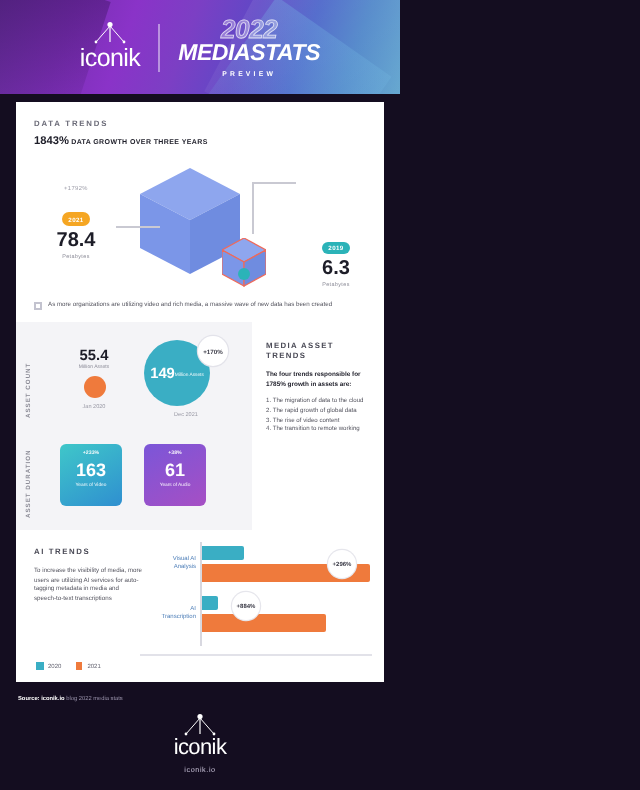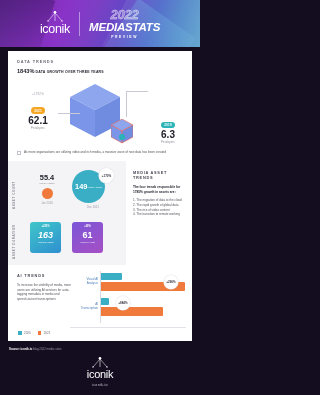--- a/index.html
+++ b/index.html
@@ -137,21 +137,21 @@
     font-size:3.1px; font-weight:bold; color:#3a3a46;
     box-shadow:0 0 0 .6px #e3e3ea;
   }
   .yr-label { font-size:2.8px; color:#9a9aa6; text-align:center; margin-top:2px; }
 
   .tile {
     width:31px; height:31px; border-radius:3px; position:relative;
     display:flex; flex-direction:column; align-items:center; justify-content:center;
     color:#fff;
   }
-  .tile.teal { background:linear-gradient(150deg,#3fc7c9,#2f8fd0);font-style:italic; }
+  .tile.teal { background:linear-gradient(150deg,#3fc7c9,#2f8fd0); }
   .tile.purple { background:linear-gradient(150deg,#7b56d8,#a64fc4); }
   .tile .tnum { font-size:9px; font-weight:bold; line-height:1; }
   .tile .tunit { font-size:2.4px; margin-top:1.5px; opacity:.95; }
   .tile .tbadge {
     position:absolute; top:3px; font-size:2.6px; font-weight:bold; opacity:.95;
   }
 
   
   .mat {
     position:absolute; left:118px; top:110px; width:66px; height:104px;
@@ -255,21 +255,21 @@
           <polygon points="11,0 22,6 11,12 0,6" fill="#8ea6ee" stroke="#ef6a5a" stroke-width="0.6"></polygon>
           <polygon points="0,6 11,12 11,24 0,18" fill="#7b96e8" stroke="#ef6a5a" stroke-width="0.6"></polygon>
           <polygon points="22,6 11,12 11,24 22,18" fill="#6f8ce0" stroke="#ef6a5a" stroke-width="0.6"></polygon>
           <circle cx="11" cy="18" r="3" fill="#2bb3b8"></circle>
         </svg>
       </div>
 
       <div class="valblk" style="left:10px; top:16px; width:40px;">
         <div class="val-pre">+1792%</div>
         <div class="badge orange">2021</div>
-        <div class="val-num">62.1</div>
+        <div class="val-num">78.4</div>
         <div class="val-unit">Petabytes</div>
       </div>
       <div class="leader" style="left:50px; top:37px; width:22px;"></div>
 
       <div class="leader" style="left:118px; top:15px; width:22px;"></div>
       <div class="leader-v" style="left:118px; top:15px; height:26px;"></div>
 
       <div class="valblk" style="left:140px; top:36px; width:40px;">
         <div class="badge teal">2019</div>
         <div class="val-num">6.3</div>

